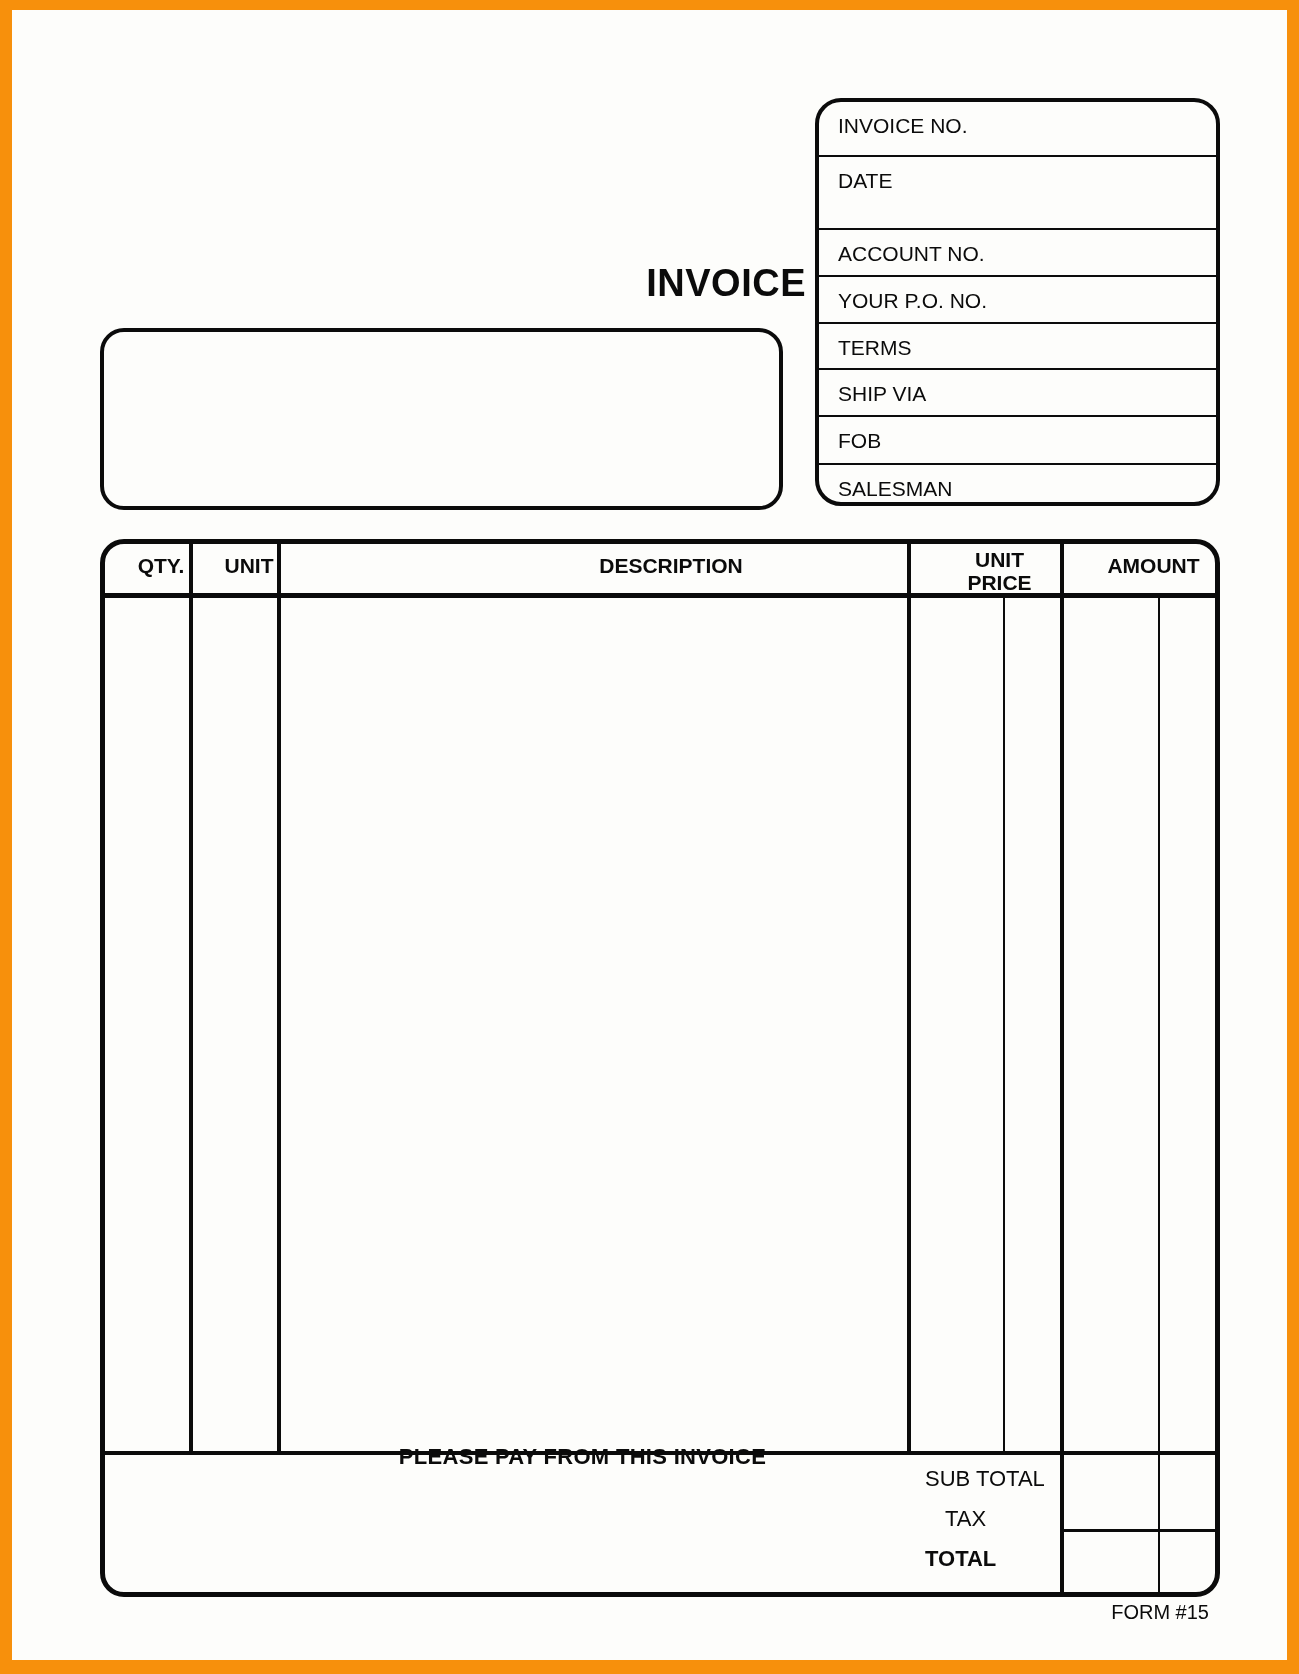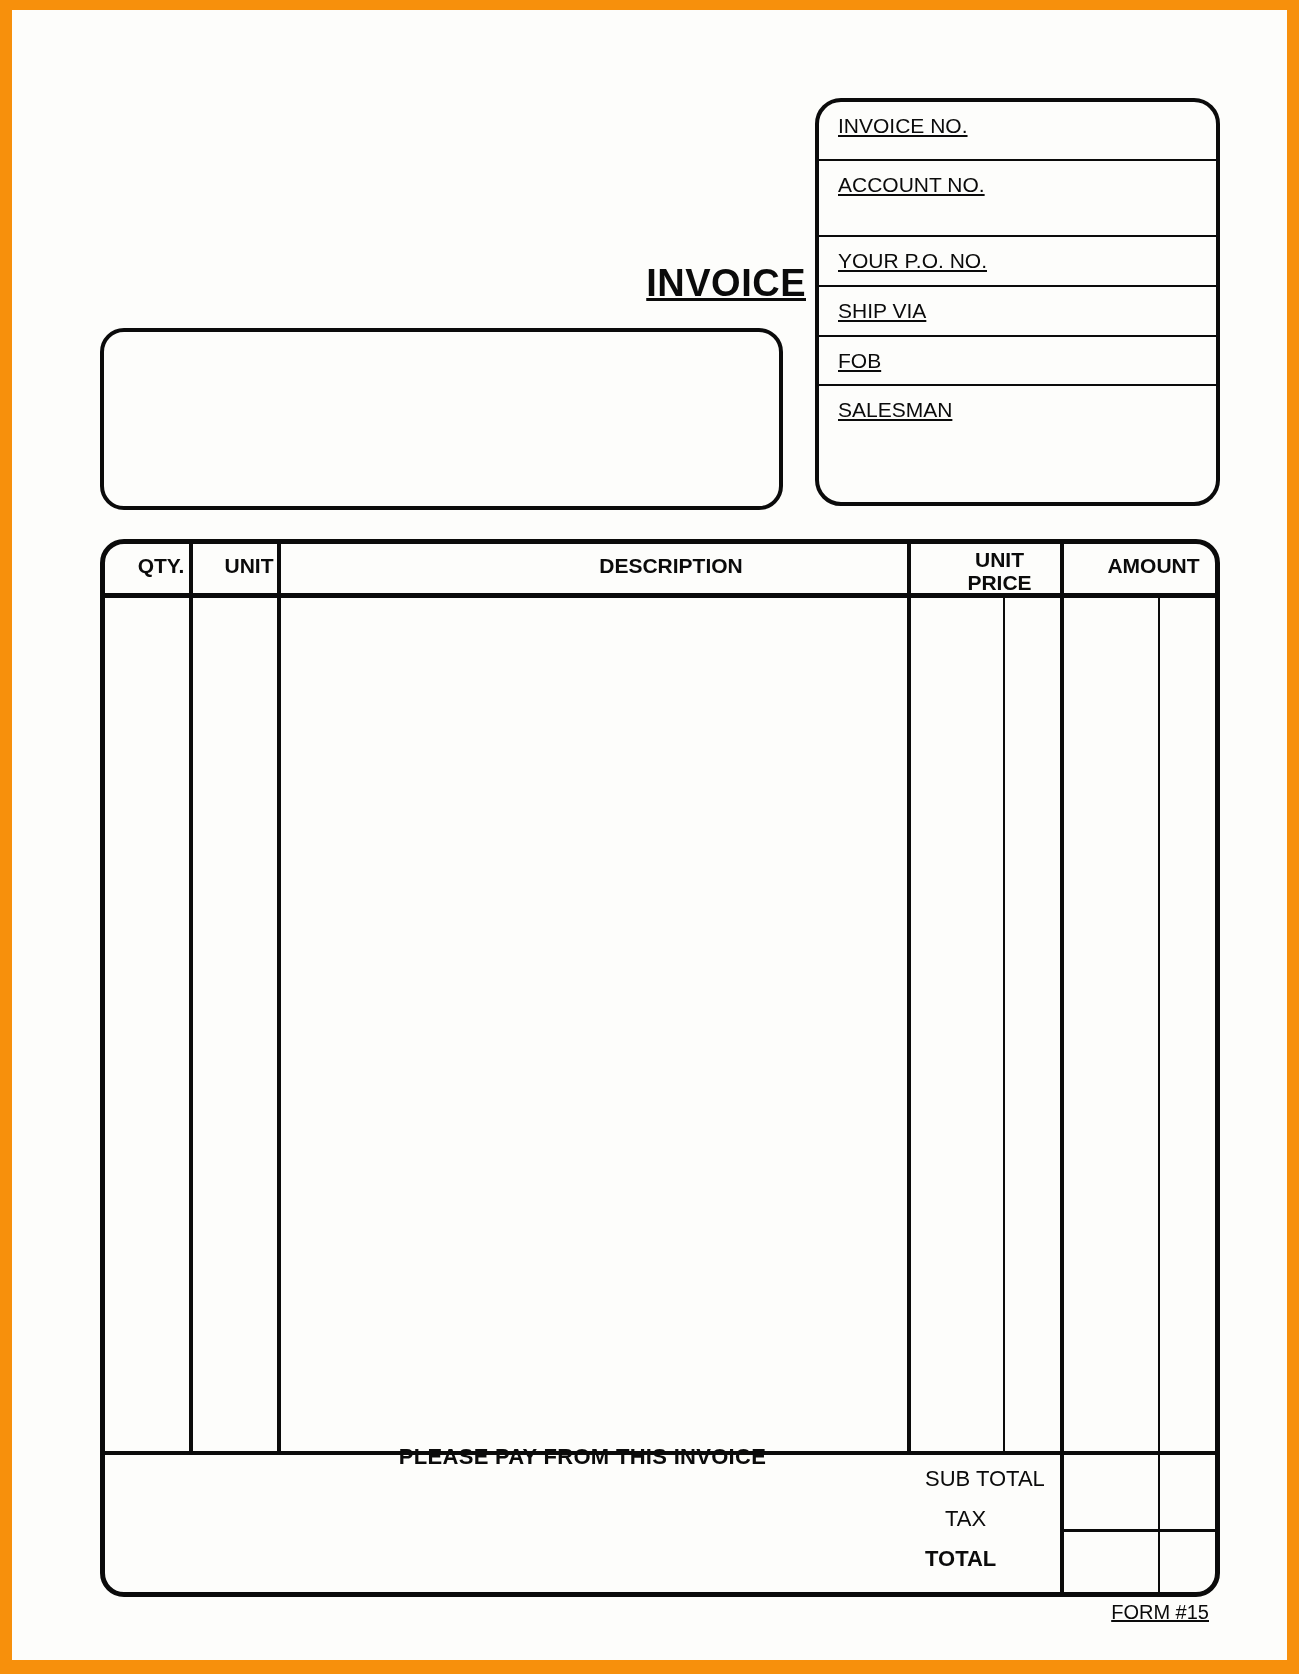--- a/index.html
+++ b/index.html
@@ -11,21 +11,21 @@
     background: #F7900C;
     font-family: "Liberation Sans", sans-serif;
     color: #0b0b0b;
     overflow: hidden;
   }
   .sheet {
     position: absolute;
     left: 12px; right: 12px; top: 10px; bottom: 14px;
     background: #FDFDFB;
   }
-  .abs { position: absolute; text-decoration: underline; }
+  .abs { position: absolute; }
 
   .title {
     left: 88px; top: 252px; width: 706px;
     text-align: right;
     font-size: 38px; font-weight: bold;
     letter-spacing: 0.5px;
   }
 
   .address-box {
     left: 88px; top: 318px;
@@ -118,24 +118,30 @@
 
     <div class="abs title">INVOICE</div>
 
     <div class="abs address-box"></div>
 
     <div class="abs info-box">
       <div class="info-row">
         <div class="info-label">INVOICE NO.</div>
       </div>
       <div class="info-row">
+        <div class="info-label">DATE</div>
+      </div>
+      <div class="info-row">
         <div class="info-label">ACCOUNT NO.</div>
       </div>
       <div class="info-row">
         <div class="info-label">YOUR P.O. NO.</div>
+      </div>
+      <div class="info-row">
+        <div class="info-label">TERMS</div>
       </div>
       <div class="info-row">
         <div class="info-label">SHIP VIA</div>
       </div>
       <div class="info-row">
         <div class="info-label">FOB</div>
       </div>
       <div class="info-row">
         <div class="info-label">SALESMAN</div>
       </div>

